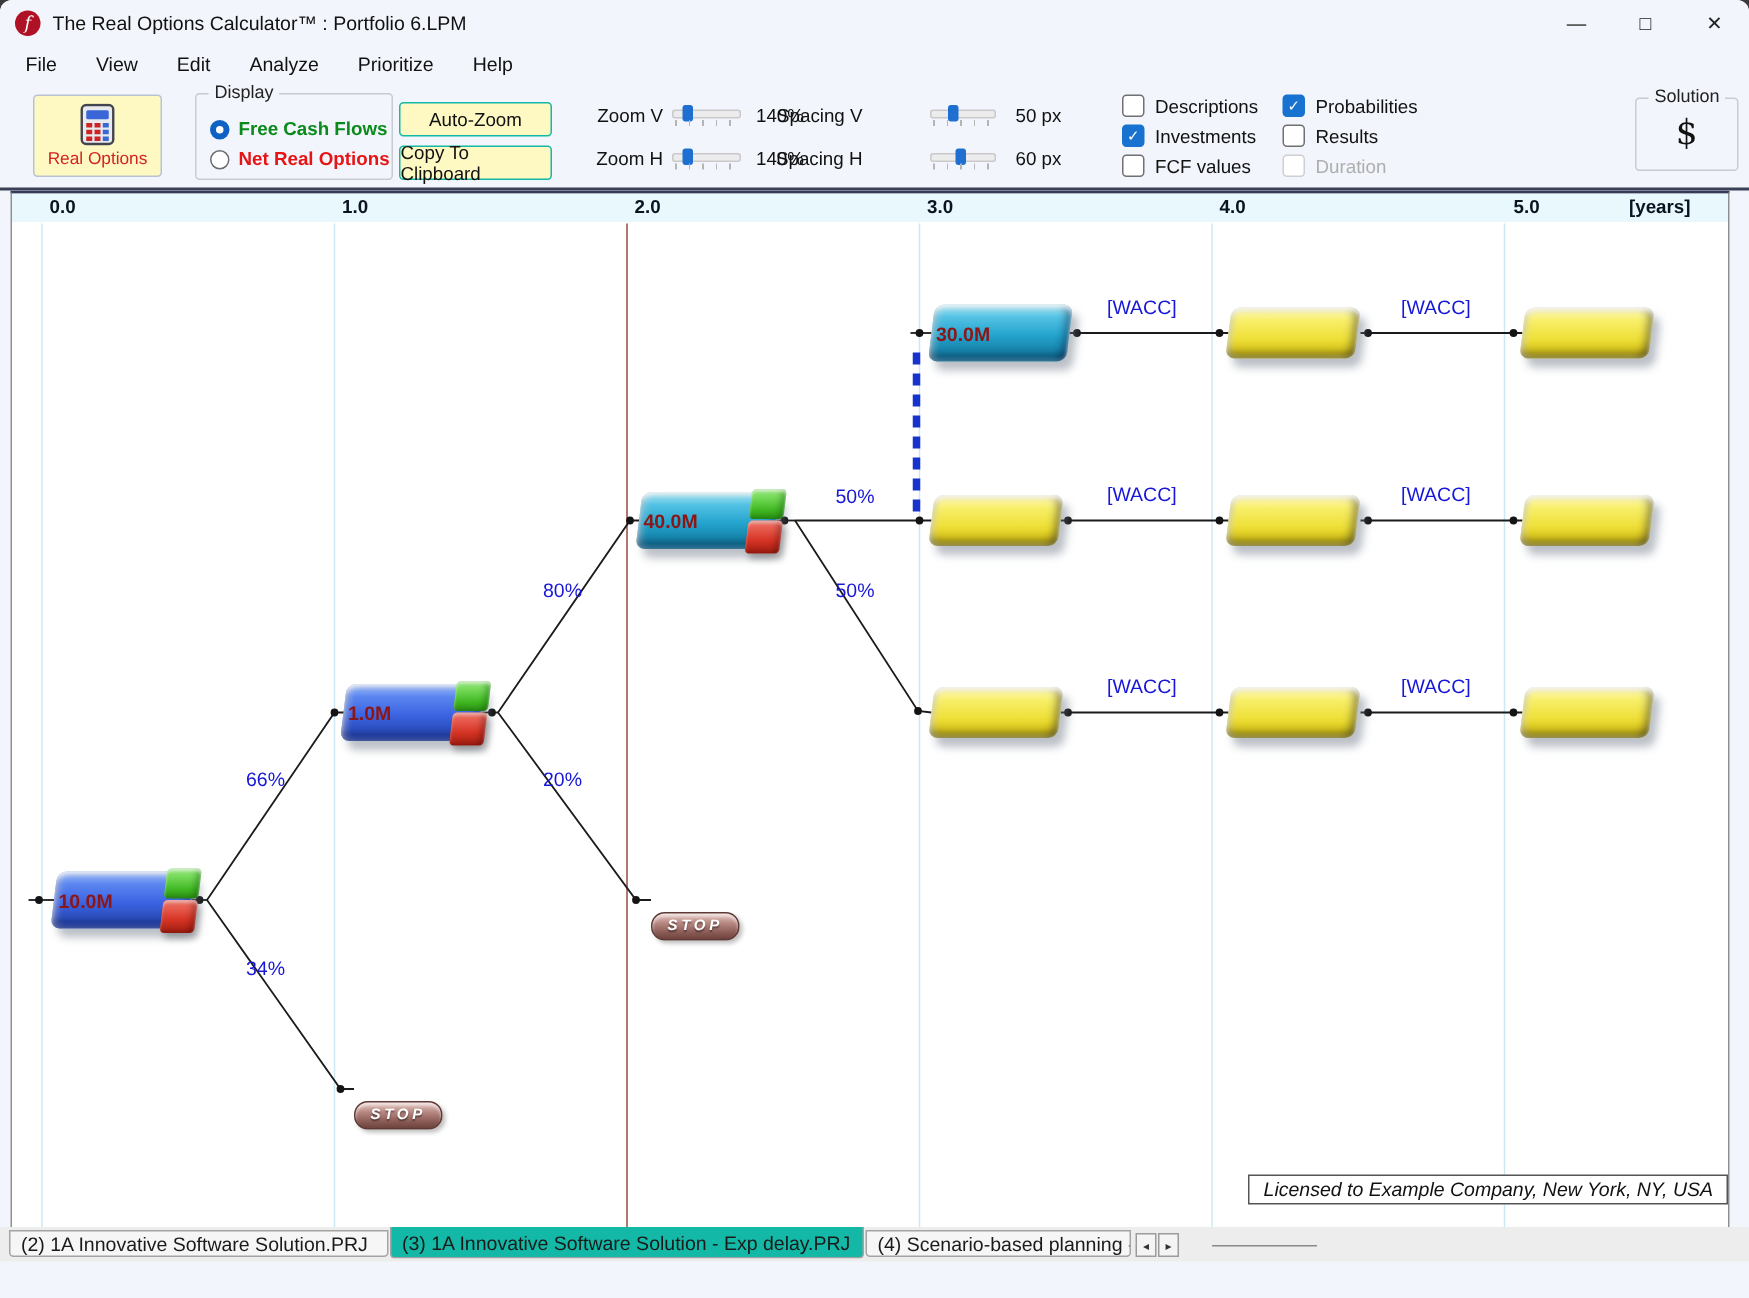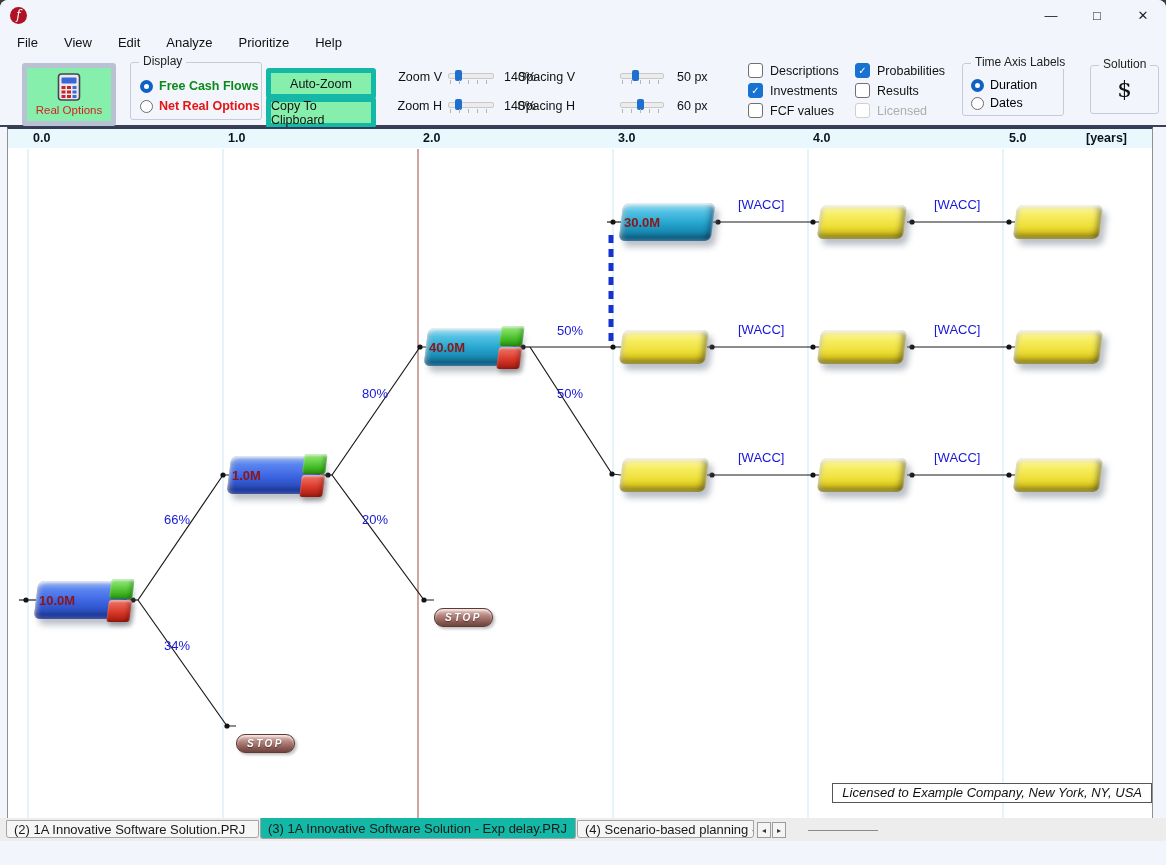--- a/index.html
+++ b/index.html
@@ -9,21 +9,21 @@
   #app-icon{width:17px;height:17px;border-radius:50%;background:#b01225;color:#fff;margin:0 8px 0 10px;
     display:flex;align-items:center;justify-content:center;font-family:"DejaVu Serif",serif;font-style:italic;font-size:12px;}
   #title-text{font-size:13px;color:#111;}
   #win-controls{position:absolute;right:0;top:0;height:30px;display:flex;}
   .win-btn{width:46px;height:30px;display:flex;align-items:center;justify-content:center;font-size:13px;color:#222;cursor:default;}
   
   #menubar{position:absolute;left:0;top:30px;width:1166px;height:25px;display:flex;align-items:center;padding-left:4px;background:#f2f5fb;}
   .menu-item{padding:3px 13px;font-size:13px;color:#111;}
   
   #toolbar{position:absolute;left:0;top:55px;width:1166px;height:70px;background:#f2f5fb;border-bottom:2px solid #3a4156;}
-  .tb-btn{position:absolute;background:#86efac;border:5px solid #14b8a6;border-radius:3px;font-size:12.5px;color:#111;
+  .tb-btn{position:absolute;background:#fef9c3;border:1px solid #14b8a6;border-radius:3px;font-size:12.5px;color:#111;
     display:flex;align-items:center;justify-content:center;}
   #real-options-btn{left:22px;top:8px;width:84px;height:53px;flex-direction:column;gap:2px;border-color:#b9c2d2;}
   #real-options-btn .ro-label{color:#d42222;font-size:11.5px;}
   .group{position:absolute;border:1px solid #c7ccd4;border-radius:3px;}
   .group .legend{position:absolute;top:-9px;left:8px;background:#f2f5fb;padding:0 4px;font-size:12px;color:#222;white-space:nowrap;}
   .radio{position:absolute;display:flex;align-items:center;gap:6px;font-size:12.5px;white-space:nowrap;}
   .radio .rdot{width:13px;height:13px;border-radius:50%;border:1px solid #6d6d6d;background:#fff;box-sizing:border-box;flex:0 0 13px;}
   .radio.sel .rdot{border:4px solid #0f62c4;}
   .slider-label{position:absolute;font-size:12.5px;color:#111;text-align:right;}
   .slider-value{position:absolute;font-size:12.5px;color:#111;}
@@ -83,20 +83,21 @@
                radial-gradient(circle at 7px 7px,#9aa 1px,transparent 1.3px),
                radial-gradient(circle at 1px 7px,#9aa 1px,transparent 1.3px);}
 </style>
 </head>
 <body>
 
 <div id="window">
 
   <div id="titlebar">
     <div id="app-icon">f</div>
+    <div id="title-text">The Real Options Calculator™ :  Portfolio 6.LPM</div>
     <div id="win-controls">
       <div class="win-btn">—</div>
       <div class="win-btn">□</div>
       <div class="win-btn">✕</div>
     </div>
   </div>
 
   <div id="menubar">
       <span class="menu-item">File</span>
       <span class="menu-item">View</span>
@@ -189,35 +190,24 @@
         <div class="cb checked" style="left: 855px; top: 8px;">
           <span class="box">✓</span>
           <span>Probabilities</span>
         </div>
         <div class="cb" style="left: 855px; top: 28px;">
           <span class="box"></span>
           <span>Results</span>
         </div>
         <div class="cb disabled" style="left: 855px; top: 48px;">
           <span class="box"></span>
-          <span>Licensed</span>
-        </div>
-      </div>
-
-    <div class="group" style="left:962px;top:8px;width:100px;height:51px">
-      <span class="legend">Time Axis Labels</span>
-      <div class="radio sel" style="left:8px;top:14px">
-        <span class="rdot"></span>
-        <span>Duration</span>
-      </div>
-      <div class="radio" style="left:8px;top:32px">
-        <span class="rdot"></span>
-        <span>Dates</span>
-      </div>
-    </div>
+          <span>Duration</span>
+        </div>
+      </div>
+
 
     <div class="group" style="left:1090px;top:10px;width:67px;height:47px">
       <span class="legend">Solution</span>
       <div id="currency-symbol">$</div>
     </div>
   </div>
 
   <div id="canvas">
     <div id="axis-strip"></div>
     <svg id="tree-svg" width="1144" height="690" viewBox="7 127 1144 690">

